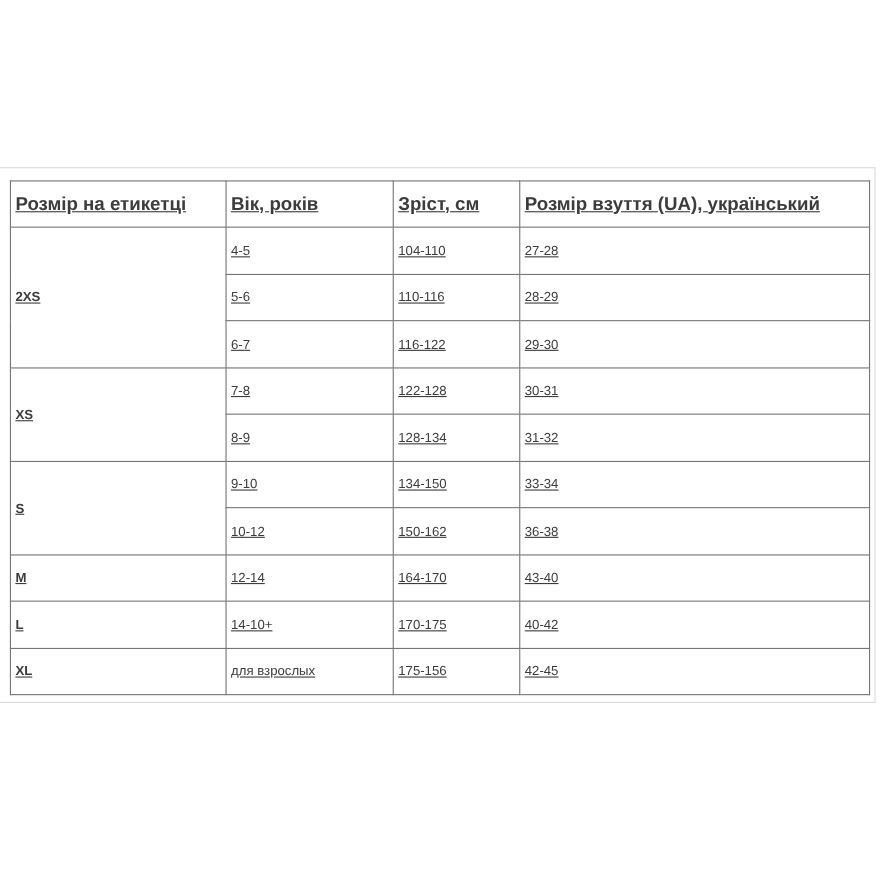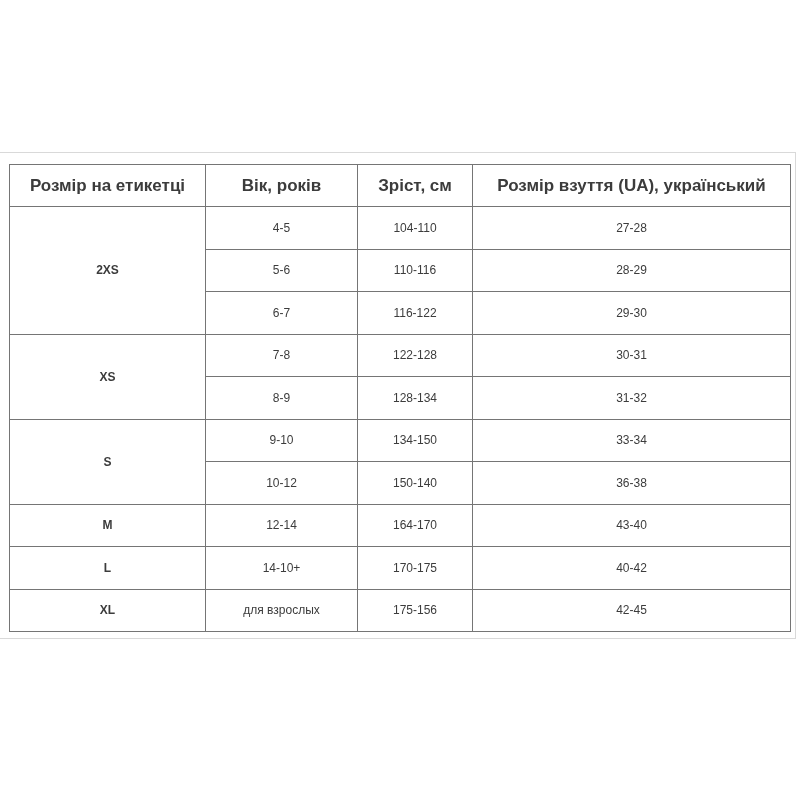--- a/index.html
+++ b/index.html
@@ -36,25 +36,26 @@
     left: 9px;
     top: 164px;
     width: 782px;
     border-collapse: collapse;
     table-layout: fixed;
     background: var(--bg-color);
   }
   table.size-chart th,
   table.size-chart td {
     border: 1px solid var(--border-color);
-    text-align: center;
+    text-align: left;
     vertical-align: middle;
     color: var(--text-color);
     height: 42.5px;
     padding: 0 4px;
+    text-decoration: underline;
   }
   table.size-chart th {
     font-size: 17px;
     font-weight: bold;
     height: 42px;
   }
   table.size-chart td {
     font-size: 12px;
     font-weight: normal;
   }
@@ -120,21 +121,21 @@
       </tr>
 
       <tr>
         <td class="size-label" rowspan="2">S</td>
         <td>9-10</td>
         <td>134-150</td>
         <td>33-34</td>
       </tr>
       <tr>
         <td>10-12</td>
-        <td>150-140</td>
+        <td>150-162</td>
         <td>36-38</td>
       </tr>
 
       <tr>
         <td class="size-label">M</td>
         <td>12-14</td>
         <td>164-170</td>
         <td>43-40</td>
       </tr>
 

